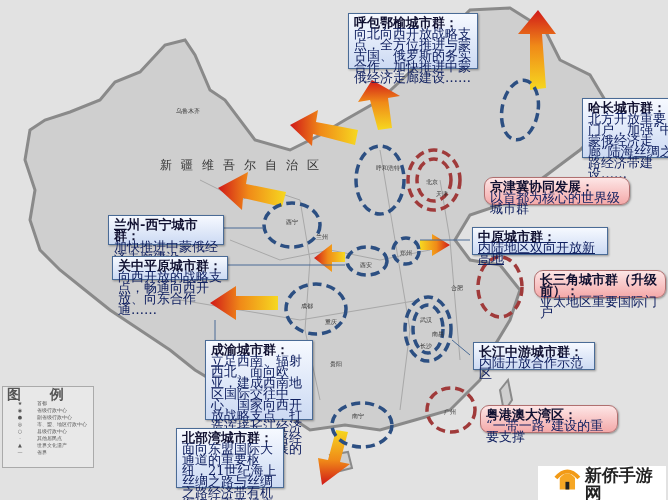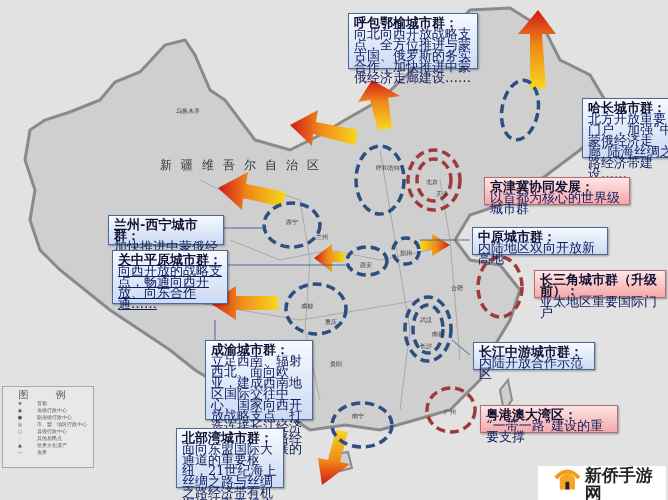--- a/index.html
+++ b/index.html
@@ -5,25 +5,25 @@
   * { box-sizing: border-box; margin: 0; padding: 0; }
   html, body { width: 668px; height: 500px; overflow: hidden; background: #e4e4e4; }
   body { font-family: "DejaVu Serif", "Liberation Serif", serif; position: relative; }
   #stage { position: absolute; left: 0; top: 0; width: 668px; height: 500px; background: #e2e2e2; }
   svg.map { position: absolute; left: 0; top: 0; }
   .box {
     position: absolute; padding: 3px 5px; border: 1px solid #4a6b96;
     font-size: 13px; line-height: 11px; color: #102060; box-shadow: 1px 1px 2px rgba(0,0,0,.35);
   }
   .box.blue { background: linear-gradient(#f6f9ff, #ccdaf3); }
-  .box.pink { background: linear-gradient(#fde6e6, #f4a9a9); border-color: #b07070; }
+  .box.pink { background: linear-gradient(#fde6e6, #f4a9a9); border-color: #b07070; border-radius: 9px; }
   .box .ttl { font-weight: bold; color: #101030; display: block; }
   .box .desc { display: block; }
   .legend { position: absolute; left: 2px; top: 386px; width: 92px; height: 82px; border: 1px solid #aaa; background: #e8e8e8; font-size: 5px; line-height: 7px; color: #555; padding: 2px 4px; }
-  .legend .lt { text-align: center; font-size: 10px; line-height: 11px; font-weight: normal; color: #555; letter-spacing: 12px; }
+  .legend .lt { text-align: left; font-size: 14px; line-height: 11px; font-weight: bold; color: #555; letter-spacing: 12px; }
   .legend .row { display: flex; gap: 4px; }
   .legend .sym { width: 26px; text-align: center; }
   .logo { position: absolute; left: 538px; top: 466px; width: 128px; height: 40px; background: #fff; display: flex; align-items: flex-start; padding-left: 16px; }
   .logo .name { font-size: 17px; font-weight: bold; color: #222; font-family: "DejaVu Sans", sans-serif; line-height: 18px; }
   .logo .pin { font-size: 4.5px; color: #444; letter-spacing: .5px; font-family: "DejaVu Sans", sans-serif; }
   .maplabel { position: absolute; font-size: 6px; color: #333; font-family: "DejaVu Sans", sans-serif; }
 </style>
 </head>
 <body>
 
@@ -146,21 +146,21 @@
 <div class="box blue" style="left:582px;top:98px;width:99px;height:60px;">
   <span class="ttl">哈长城市群：</span>
   <span class="desc">北方开放重要门户，加强“中蒙俄经济走廊”陆海丝绸之路经济带建设……</span>
 </div>
 
 <div class="box pink" style="left:484px;top:177px;width:146px;height:28px;">
   <span class="ttl">京津冀协同发展：</span>
   <span class="desc">以首都为核心的世界级城市群</span>
 </div>
 
-<div class="box blue" style="left:472px;top:227px;width:136px;height:28px;">
+<div class="box blue" style="left:472px;top:227px;width:136px;height:28px;text-decoration:underline;">
   <span class="ttl">中原城市群：</span>
   <span class="desc">内陆地区双向开放新高地</span>
 </div>
 
 <div class="box pink" style="left:534px;top:270px;width:132px;height:28px;">
   <span class="ttl">长三角城市群（升级前）：</span>
   <span class="desc">亚太地区重要国际门户</span>
 </div>
 
 <div class="box blue" style="left:473px;top:342px;width:122px;height:28px;">
@@ -171,21 +171,21 @@
 <div class="box pink" style="left:480px;top:405px;width:138px;height:28px;">
   <span class="ttl">粤港澳大湾区：</span>
   <span class="desc">“一带一路”建设的重要支撑</span>
 </div>
 
 <div class="box blue" style="left:100px;top:215px;width:116px;height:30px;margin-left:8px;">
   <span class="ttl">兰州-西宁城市群：</span>
   <span class="desc">加快推进中蒙俄经济走廊建设</span>
 </div>
 
-<div class="box blue" style="left:112px;top:250px;width:116px;height:54px;text-decoration:underline;">
+<div class="box blue" style="left:112px;top:256px;width:116px;height:24px;">
   <span class="ttl">关中平原城市群：</span>
   <span class="desc">向西开放的战略支点，畅通向西开放、向东合作通……</span>
 </div>
 
 <div class="box blue" style="left:176px;top:340px;width:108px;height:80px;margin-left:29px;">
   <span class="ttl">成渝城市群：</span>
   <span class="desc">立足西南、辐射西北、面向欧亚，建成西南地区国际交往中心、国家向西开放战略支点，打造连接长江经济带与丝绸之路经济带联动发展的战略性枢纽</span>
 </div>
 
 <div class="box blue" style="left:176px;top:428px;width:108px;height:60px;">

